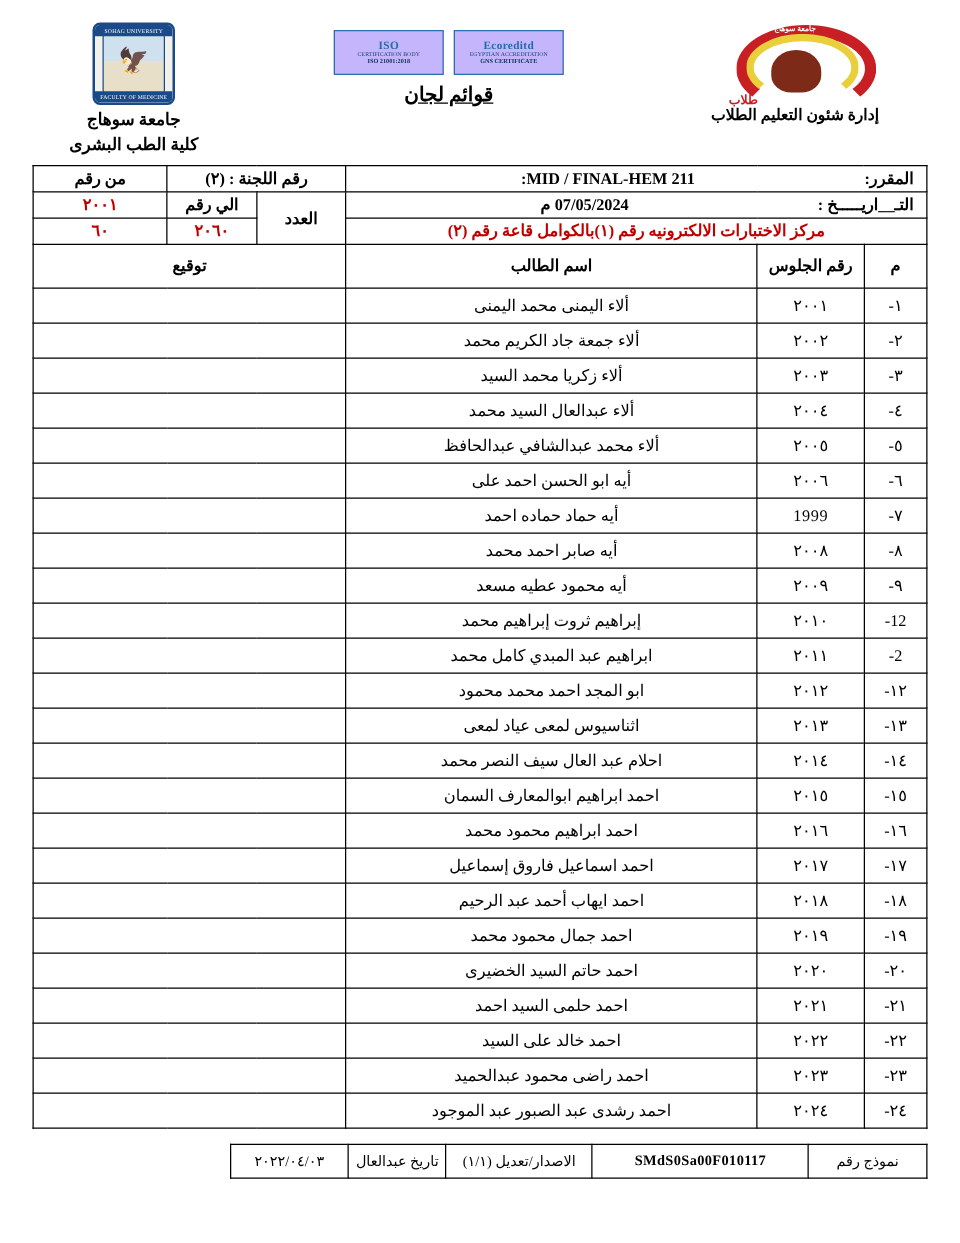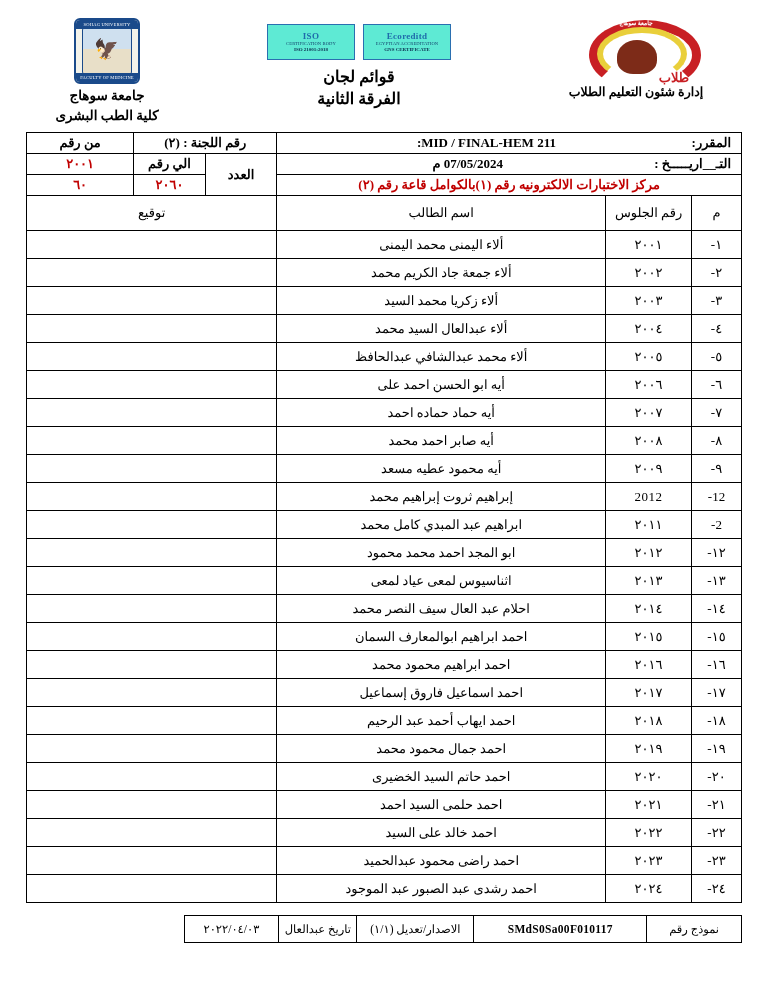--- a/index.html
+++ b/index.html
@@ -119,38 +119,38 @@
     position: absolute;
     top: 1px; left: 0; right: 0;
     text-align: center;
     font-size: 6px;
     color: #ffffff;
     font-weight: bold;
   }
   .crescent-logo .txt-bot {
     position: absolute;
     bottom: -2px; left: 0; right: 0;
-    text-align: right;
-    font-size: 13px;
+    text-align: left;
+    font-size: 10px;
     color: #c81f24;
     font-weight: bold;
   }
 
   .iso-row {
     display: flex;
     flex-direction: row;
     gap: 8px;
     justify-content: center;
     align-items: center;
   }
   .iso-badge {
     width: 86px;
     height: 34px;
     border: 1px solid #2a6fb0;
-    background: #5eead4;
+    background: #c4b5fd;
     display: flex;
     flex-direction: column;
     align-items: center;
     justify-content: center;
     line-height: 1.05;
   }
   .iso-badge .g {
     font-size: 9px;
     font-weight: bold;
     color: #1f6cab;
@@ -165,20 +165,21 @@
     font-size: 5px;
     color: #0d2f50;
     font-weight: bold;
   }
   .hdr-center .c-title {
     font-size: 16px;
     font-weight: bold;
     margin-top: 6px;
     line-height: 1.35;
     text-align: center;
+    text-decoration: underline;
   }
   .hdr-left .l-text {
     font-size: 12.5px;
     font-weight: bold;
     text-align: center;
   }
 
   
   .main-table {
     width: 100%;
@@ -213,21 +214,21 @@
     font-weight: bold;
     font-size: 11.5px;
     text-align: center;
   }
   .meta-bold-red-num {
     color: #c00000;
     font-weight: bold;
     font-size: 14px;
   }
   .col-head {
-    font-weight: normal;
+    font-weight: bold;
     font-size: 14px;
     height: 30px;
   }
   .name-cell {
     text-align: center;
     font-size: 13.5px;
     padding: 1px 6px !important;
   }
   .seat-cell {
     font-size: 13px;
@@ -285,21 +286,20 @@
           <div class="b">GNS CERTIFICATE</div>
         </div>
         <div class="iso-badge">
           <div class="g">ISO</div>
           <div class="s">CERTIFICATION BODY</div>
           <div class="b">ISO 21001:2018</div>
         </div>
       </div>
       <div class="c-title">
         <div>قوائم لجان</div>
-        <div>الفرقة الثانية</div>
       </div>
     </div>
 
     <div class="hdr-block hdr-left">
       <div class="crescent-logo">
         <div class="arc"></div>
         <div class="arcshade"></div>
         <div class="fig"></div>
         <div class="txt-top">جامعة سوهاج</div>
         <div class="txt-bot">طلاب</div>
@@ -380,39 +380,39 @@
           <td colspan="3" class="sign-cell"></td>
         </tr>
       <tr>
           <td class="idx-cell">٦-</td>
           <td class="seat-cell">٢٠٠٦</td>
           <td class="name-cell">أيه ابو الحسن احمد على</td>
           <td colspan="3" class="sign-cell"></td>
         </tr>
       <tr>
           <td class="idx-cell">٧-</td>
-          <td class="seat-cell">٢٠٠٧</td>
+          <td class="seat-cell">1999</td>
           <td class="name-cell">أيه حماد حماده احمد</td>
           <td colspan="3" class="sign-cell"></td>
         </tr>
       <tr>
           <td class="idx-cell">٨-</td>
           <td class="seat-cell">٢٠٠٨</td>
           <td class="name-cell">أيه صابر احمد محمد</td>
           <td colspan="3" class="sign-cell"></td>
         </tr>
       <tr>
           <td class="idx-cell">٩-</td>
           <td class="seat-cell">٢٠٠٩</td>
           <td class="name-cell">أيه محمود عطيه مسعد</td>
           <td colspan="3" class="sign-cell"></td>
         </tr>
       <tr>
           <td class="idx-cell">12-</td>
-          <td class="seat-cell">2012</td>
+          <td class="seat-cell">٢٠١٠</td>
           <td class="name-cell">إبراهيم ثروت إبراهيم محمد</td>
           <td colspan="3" class="sign-cell"></td>
         </tr>
       <tr>
           <td class="idx-cell">2-</td>
           <td class="seat-cell">٢٠١١</td>
           <td class="name-cell">ابراهيم عبد المبدي كامل محمد</td>
           <td colspan="3" class="sign-cell"></td>
         </tr>
       <tr>

